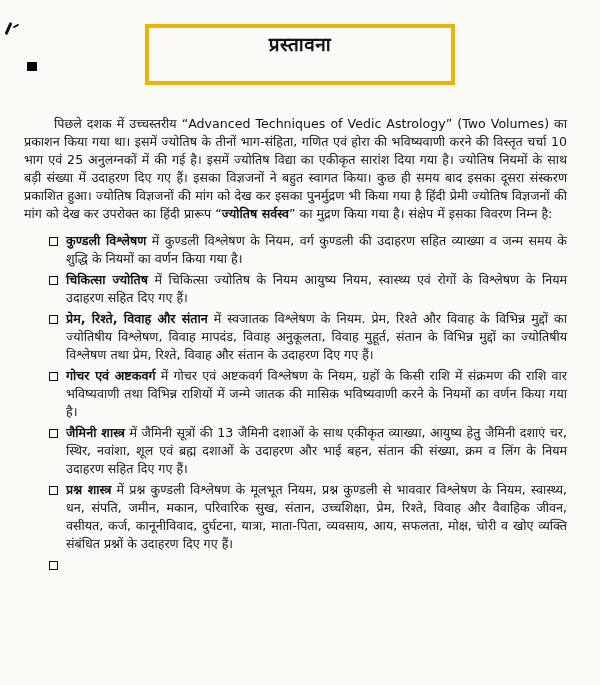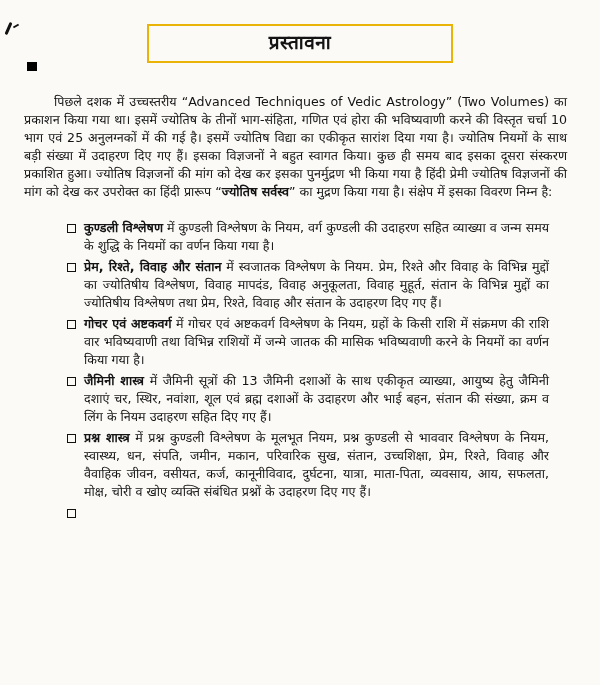--- a/index.html
+++ b/index.html
@@ -18,42 +18,42 @@
   }
   .scan-mark-tick{
     position:absolute;left:13px;top:1px;width:6px;height:2px;
     background:#111;transform:rotate(-30deg);
   }
   .scan-mark-square{
     position:absolute;left:27px;top:38px;width:10px;height:9px;background:#000;
   }
   .title-box{
     width:302px;margin:24px auto 0;
-    border:2px solid #eab308;
+    border:4px solid #eab308;
     text-align:center;
-    padding:3px 0 6px;
+    padding:3px 0 24px;
     background:#fbfaf7;
   }
   .title-box h1{
     margin:0;font-size:19px;font-weight:bold;letter-spacing:0.5px;
   }
   .content{
     padding:30px 33px 0 24px;
   }
   .intro{
     font-size:12.6px;
     line-height:1.43;
     text-align:justify;
     text-indent:30px;
     margin:0 0 9px 0;
   }
   .intro strong{font-weight:bold;}
   ul.bullets{
     list-style:none;
-    margin:18px;
+    margin:0;
     padding:0 0 0 25px;
   }
   ul.bullets li{
     position:relative;
     padding-left:17px;
     font-size:12.6px;
     line-height:1.43;
     text-align:justify;
     margin-bottom:3px;
   }
@@ -86,20 +86,21 @@
 
     <ul class="bullets">
 
       <li>
         <span class="bullet-icon"></span>
         <span class="li-text"><strong>कुण्डली विश्लेषण</strong><span> में कुण्डली विश्लेषण के नियम, वर्ग कुण्डली की उदाहरण सहित व्याख्या व जन्म समय के शुद्धि के नियमों का वर्णन किया गया है।</span></span>
       </li>
 
       <li>
         <span class="bullet-icon"></span>
+        <span class="li-text"><strong>चिकित्सा ज्योतिष</strong><span> में चिकित्सा ज्योतिष के नियम आयुष्य नियम, स्वास्थ्य एवं रोगों के विश्लेषण के नियम उदाहरण सहित दिए गए हैं।</span></span>
       </li>
 
       <li>
         <span class="bullet-icon"></span>
         <span class="li-text"><strong>प्रेम, रिश्ते, विवाह और संतान</strong><span> में स्वजातक विश्लेषण के नियम. प्रेम, रिश्ते और विवाह के विभिन्न मुद्दों का ज्योतिषीय विश्लेषण, विवाह मापदंड, विवाह अनुकूलता, विवाह मुहूर्त, संतान के विभिन्न मुद्दों का ज्योतिषीय विश्लेषण तथा प्रेम, रिश्ते, विवाह और संतान के उदाहरण दिए गए हैं।</span></span>
       </li>
 
       <li>
         <span class="bullet-icon"></span>
         <span class="li-text"><strong>गोचर एवं अष्टकवर्ग</strong><span> में गोचर एवं अष्टकवर्ग विश्लेषण के नियम, ग्रहों के किसी राशि में संक्रमण की राशि वार भविष्यवाणी तथा विभिन्न राशियों में जन्मे जातक की मासिक भविष्यवाणी करने के नियमों का वर्णन किया गया है।</span></span>

